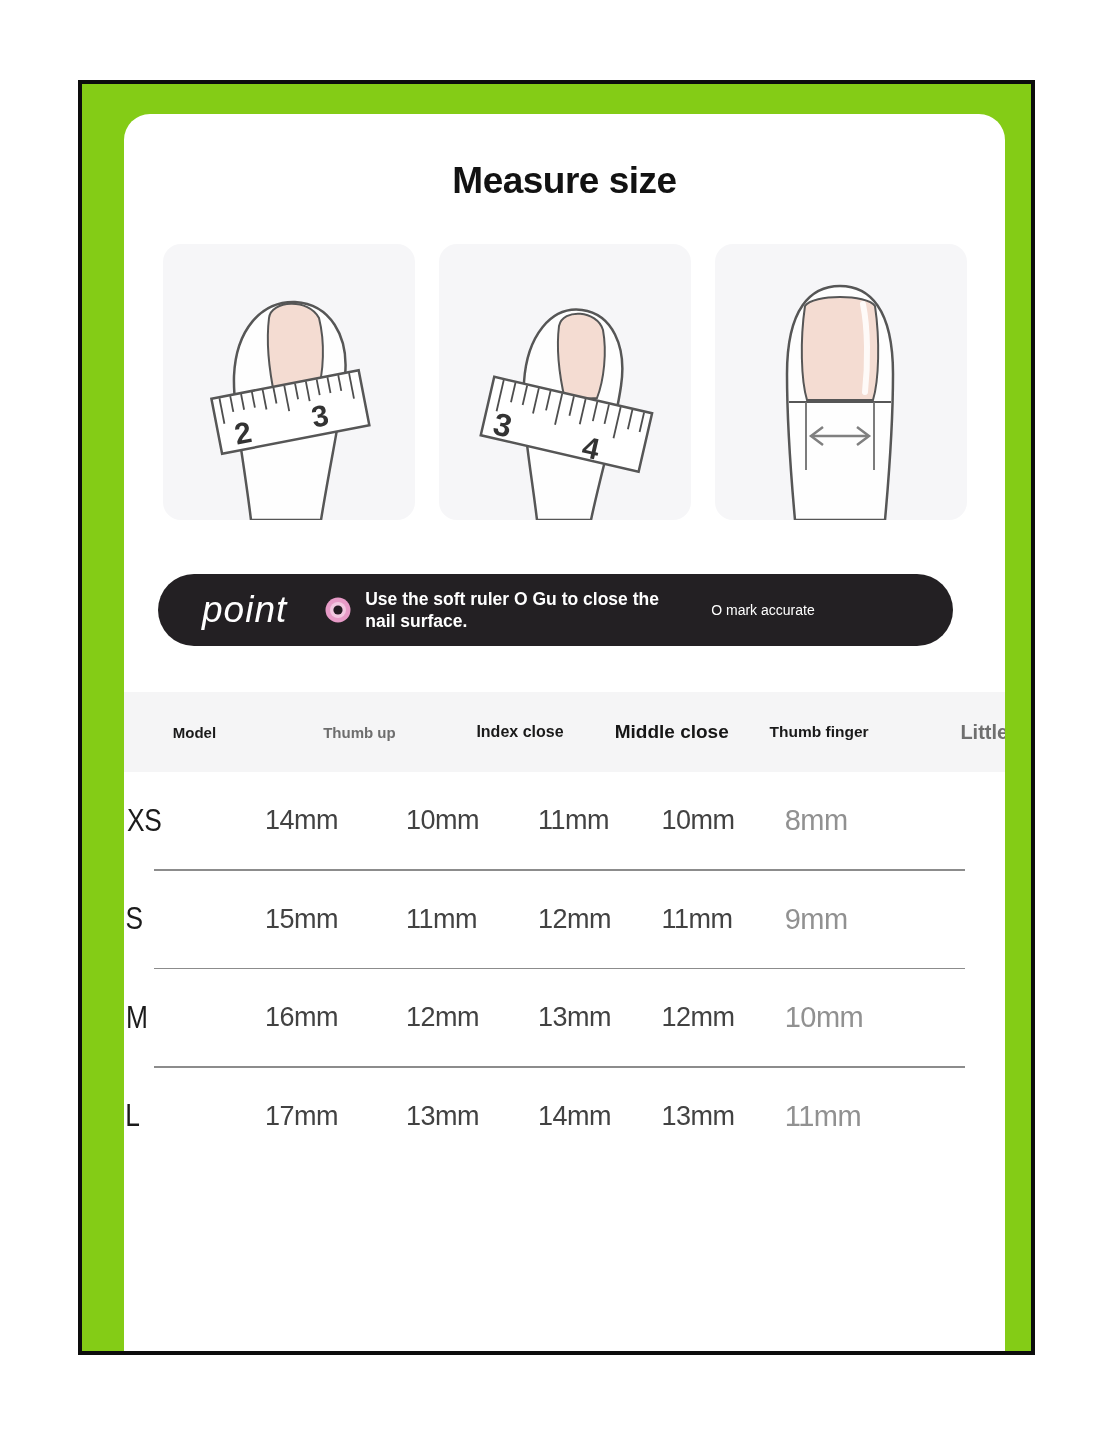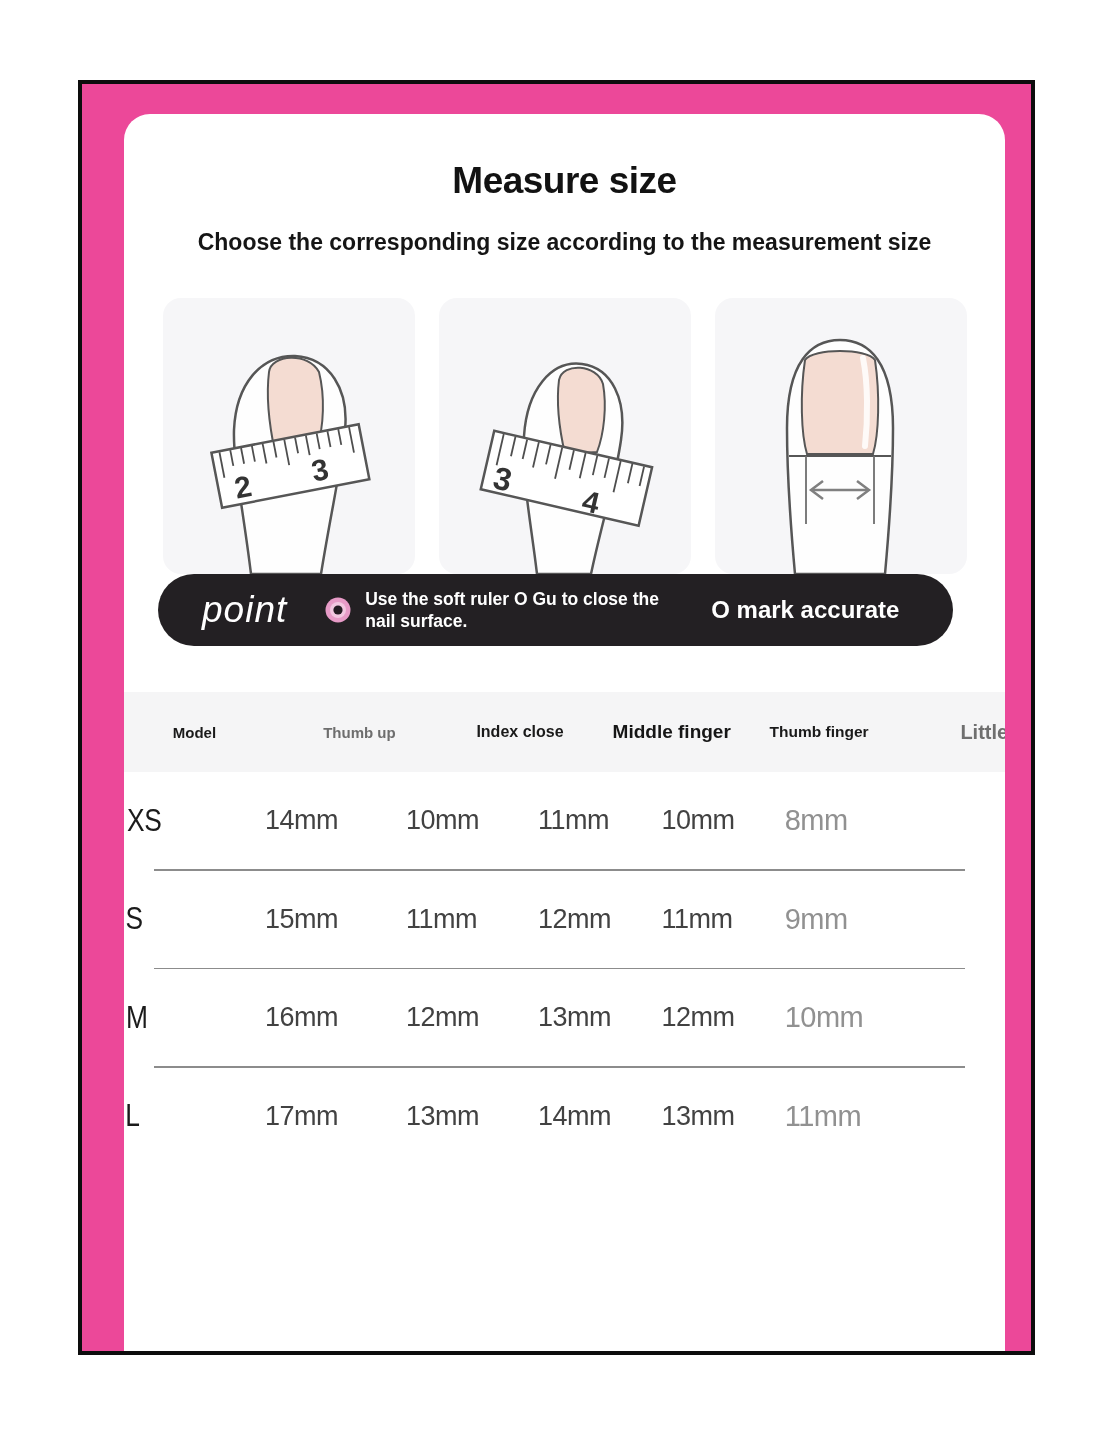--- a/index.html
+++ b/index.html
@@ -2,21 +2,21 @@
 <html><head>
 <meta charset="utf-8">
 <style>
   html,body{margin:0;padding:0;}
   body{
     width:1116px;height:1439px;position:relative;background:#ffffff;
     font-family:"Liberation Sans",sans-serif;color:#111;
   }
   .frame{
     position:absolute;left:78px;top:80px;width:957px;height:1275px;
-    box-sizing:border-box;border:4px solid #0d0d0d;background:#ec4899;
+    box-sizing:border-box;border:4px solid #0d0d0d;background:#84cc16;
     padding:30px 26px 0 42px;
   }
   .card{
     background:#ffffff;border-radius:26px 26px 0 0;height:1237px;
     box-sizing:border-box;overflow:hidden;
   }
   .title{
     text-align:center;margin-top:46px;font-size:37px;font-weight:800;
     color:#121212;letter-spacing:-0.5px;
   }
@@ -26,32 +26,32 @@
   .figures{display:flex;justify-content:center;gap:24px;margin-top:42px;}
   .figure{
     width:252px;height:276px;background:#f6f6f8;border-radius:18px;overflow:hidden;
   }
   .figure svg{display:block;width:252px;height:276px;}
   .instructions{
     margin:30px 36px 0 32px;font-size:20.5px;font-weight:700;line-height:1.32;
     color:#0e0e0e;max-width:876px;letter-spacing:-0.2px;
   }
   .pointbar{
-    margin-left:34px;width:795px;height:72px;background:#232023;
+    margin-top:54px;margin-left:34px;width:795px;height:72px;background:#232023;
     border-radius:36px;display:flex;align-items:center;color:#ffffff;
   }
   .point-label{
     font-style:italic;font-size:37px;font-weight:500;margin-left:44px;
     letter-spacing:1px;
   }
   .donut{margin-left:36px;flex:0 0 auto;}
   .tip-primary{
     margin-left:12px;width:302px;font-size:17.5px;font-weight:700;line-height:1.28;
   }
-  .tip-secondary{margin-left:44px;font-size:24px;font-weight:700;}
+  .tip-secondary{margin-left:44px;font-size:14px;font-weight:400;}
   .size-table{margin-top:46px;}
   .thead{
     display:grid;grid-template-columns:16% 16% 15% 14% 14% 25%;
     background:#f5f5f6;height:80px;align-items:center;gap:24px;
   }
   .th{text-align:center;font-weight:700;}
   .th.c0{font-size:15px;color:#1a1a1a;}
   .th.c1{font-size:15px;color:#6e6e6e;}
   .th.c2{font-size:16px;color:#1a1a1a;}
   .th.c3{font-size:19px;color:#161616;}
@@ -67,21 +67,20 @@
   .td.little{font-size:29px;color:#919191;}
   .divider{height:1.5px;background:#8c8c8c;margin:0 40px 0 30px;}
 </style>
 </head>
 <body>
 
 <div class="frame">
   <div class="card">
 
     <div class="title">Measure size</div>
-    <div class="subtitle">Choose the corresponding size according to the measurement size</div>
 
     <div class="figures">
 
       <div class="figure">
         <svg viewBox="0 0 252 276">
           <path d="M88 276 C80 210 70 165 71 132 C73 86 98 57 132 58 C167 60 186 92 182 132 C179 166 168 214 158 276 Z" fill="#fefefe" stroke="#565656" stroke-width="2.5"></path>
           <path d="M106 74 C108 56 146 54 156 74 C162 98 161 128 154 150 L112 154 C106 126 103 98 106 74 Z" fill="#f4dcd2" stroke="#565656" stroke-width="2"></path>
           <g transform="rotate(-11 127 166)">
             <rect x="52" y="140" width="150" height="56" fill="#ffffff" stroke="#565656" stroke-width="2.5"></rect>
             <line x1="60" y1="141" x2="60" y2="167" stroke="#4e4e4e" stroke-width="1.8"></line>
@@ -156,21 +155,21 @@
       </svg>
       <span class="tip-primary">Use the soft ruler O Gu to close the nail surface.</span>
       <span class="tip-secondary">O mark accurate</span>
     </div>
 
     <div class="size-table">
       <div class="thead">
         <div class="th c0">Model</div>
         <div class="th c1">Thumb up</div>
         <div class="th c2">Index close</div>
-        <div class="th c3">Middle finger</div>
+        <div class="th c3">Middle close</div>
         <div class="th c4">Thumb finger</div>
         <div class="th c5">Little finger</div>
       </div>
 
       <div class="trow">
         <div class="td model"><span>XS</span></div>
         <div class="td">14mm</div>
         <div class="td">10mm</div>
         <div class="td">11mm</div>
         <div class="td">10mm</div>

